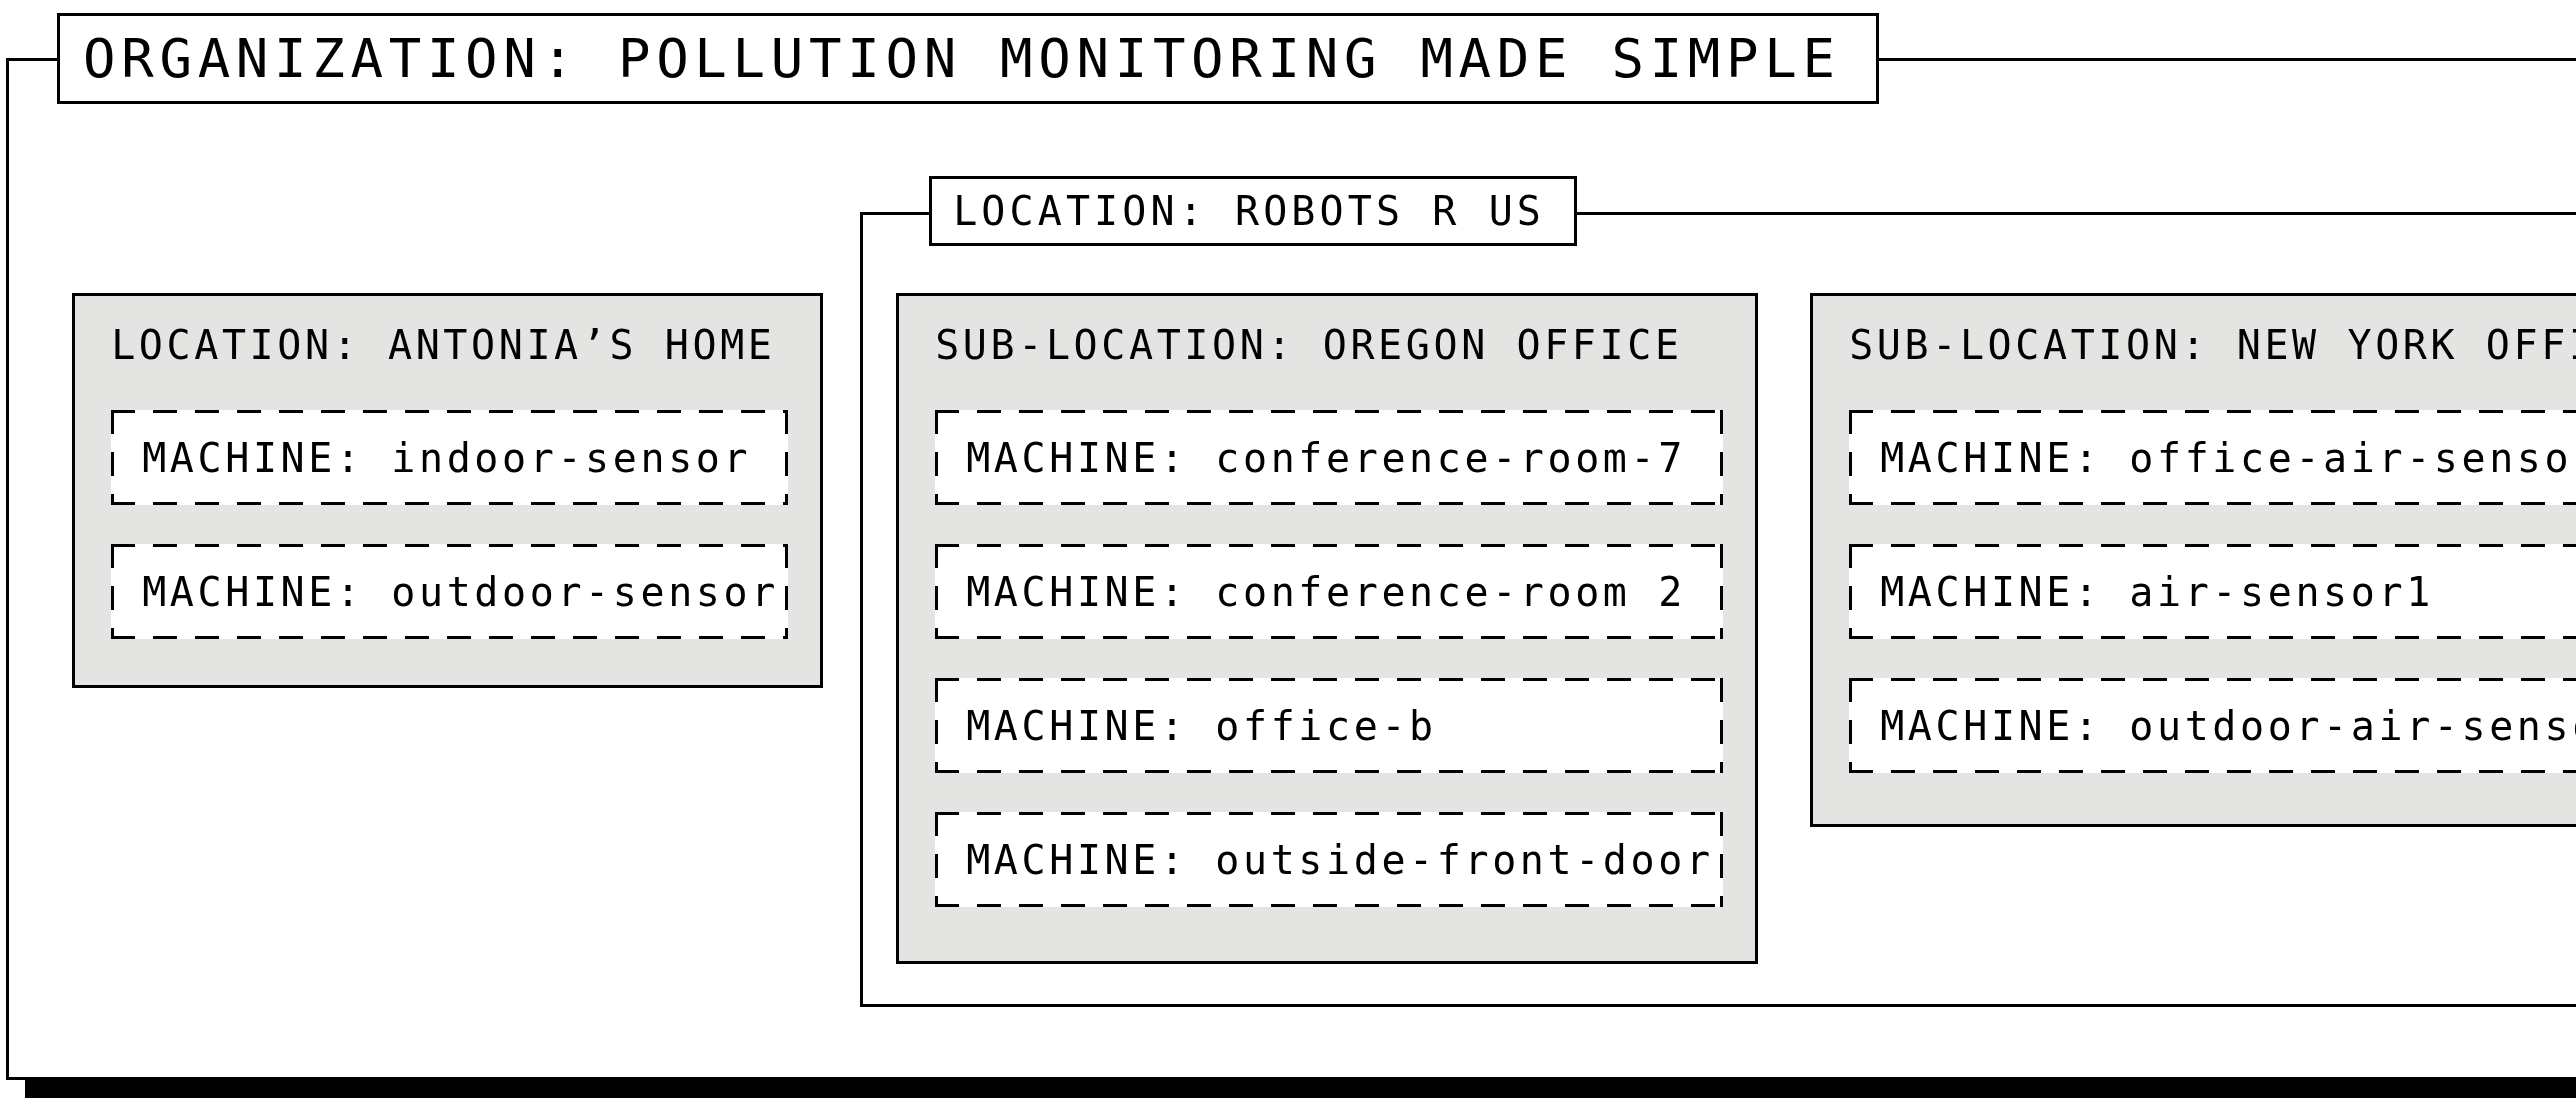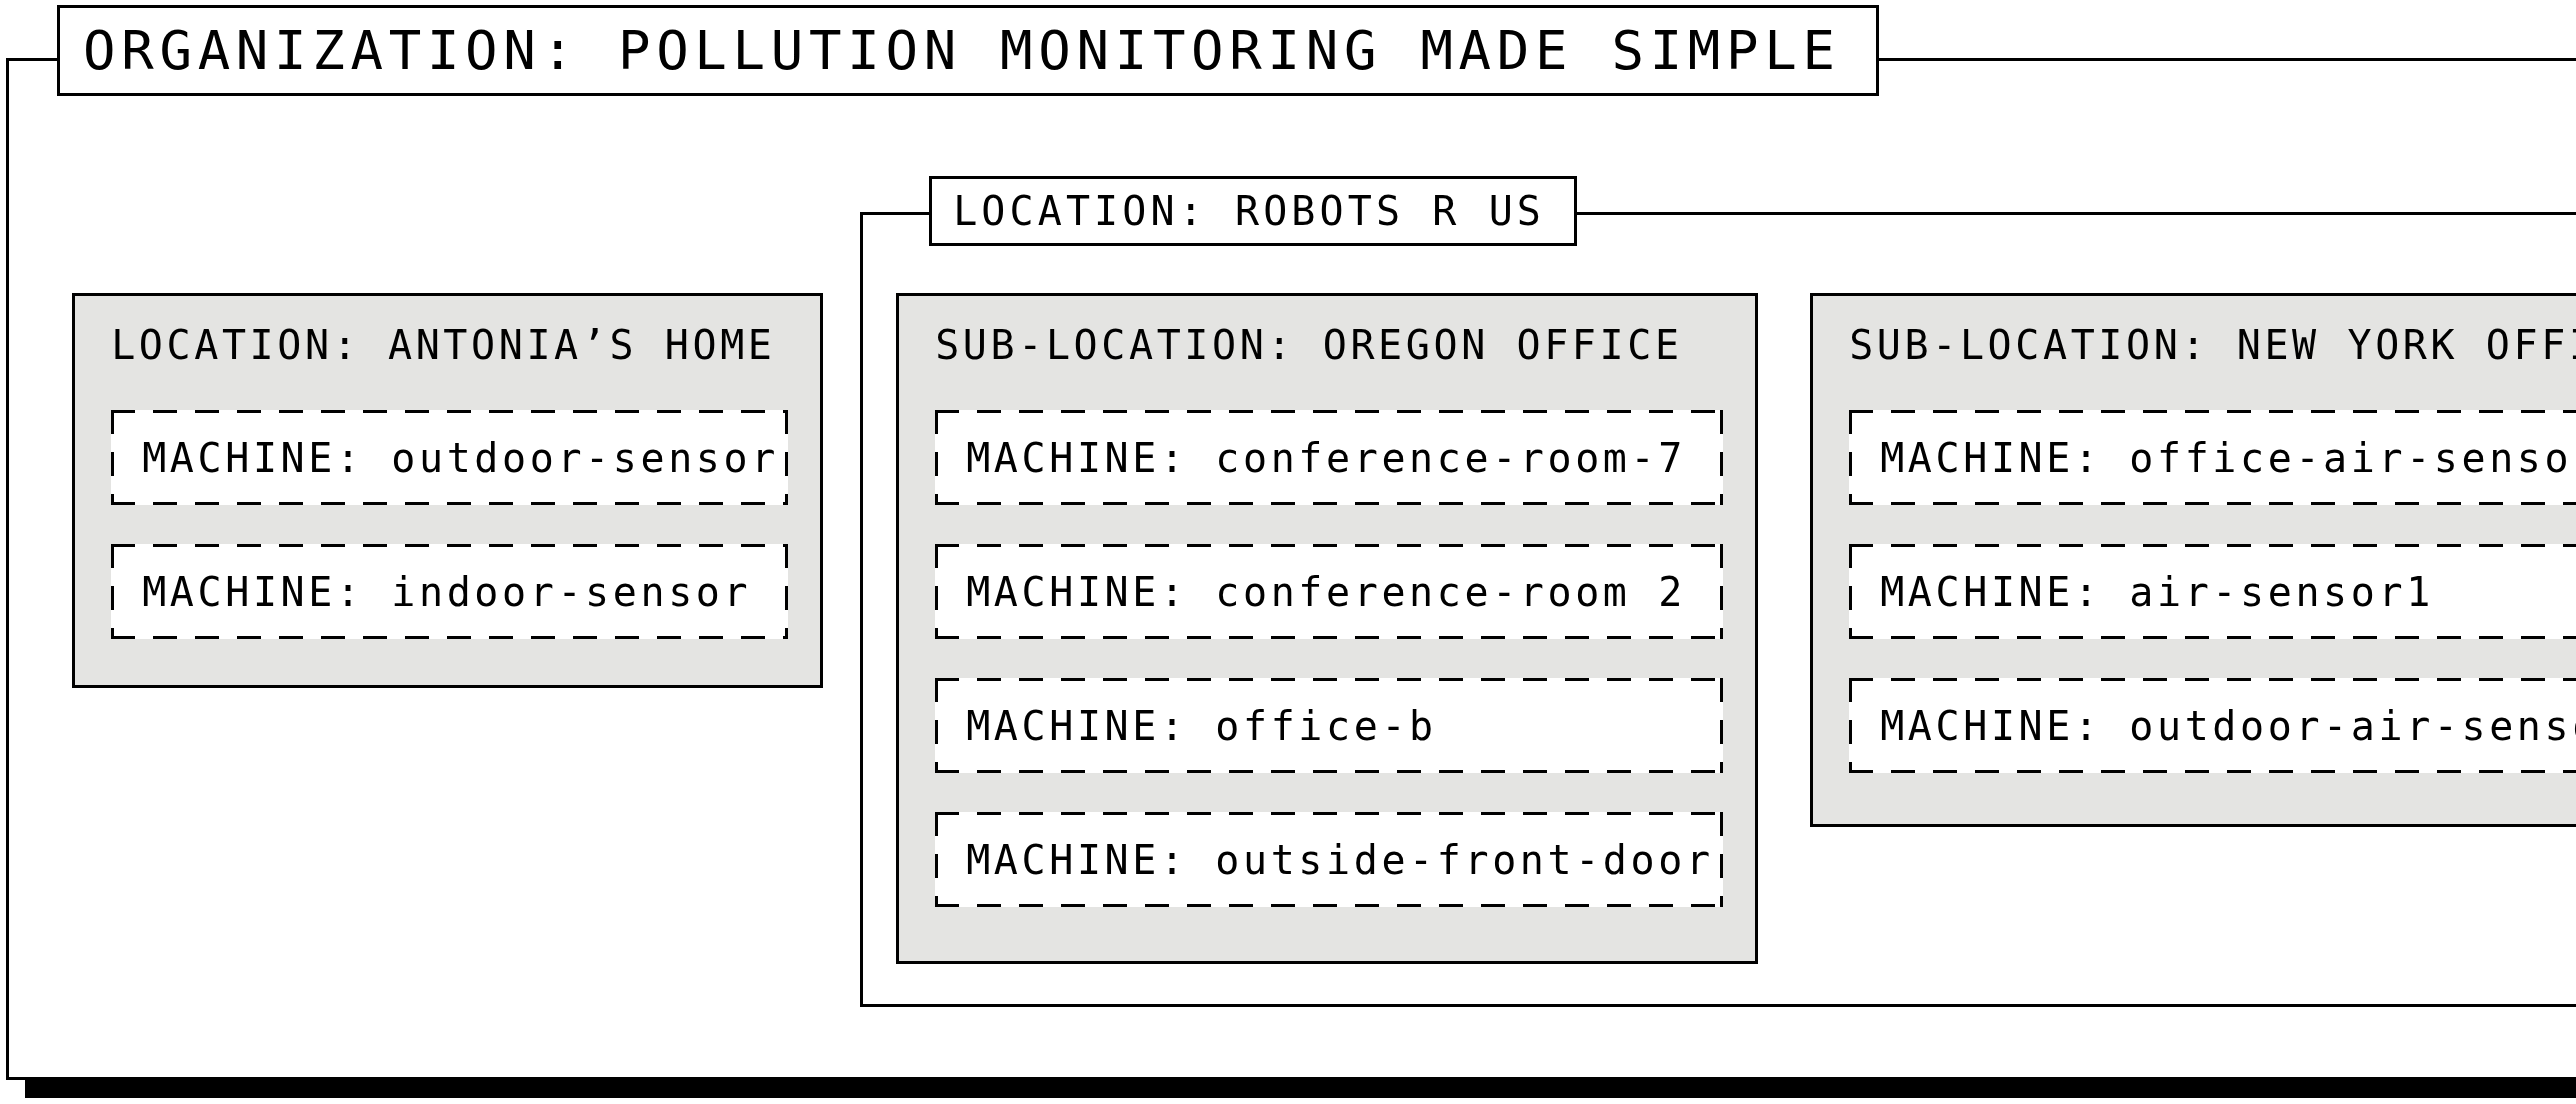--- a/index.html
+++ b/index.html
@@ -34,21 +34,21 @@
     position: absolute;
     left: 6.2px; top: 58px;
     width: 2822px; height: 1022px;
     background: var(--background);
     border: 3.1px solid var(--border);
     z-index: 1;
   }
   
   .org-title-tab {
     position: absolute;
-    left: 57px; top: 5px;
+    left: 57px; top: 13px;
     width: 1822px; height: 91px;
     background: var(--background);
     border: 3.1px solid var(--border);
     z-index: 3;
     display: flex;
     align-items: center;
     padding-left: 23px;
     font-size: 54px;
     letter-spacing: 5.7px;
     white-space: nowrap;
@@ -124,24 +124,24 @@
 
   <div class="org-title-tab">
     <span>ORGANIZATION: POLLUTION MONITORING MADE SIMPLE</span>
   </div>
 
   <div class="org-box">
 
     <div class="gray-box antonia-box">
       <span class="box-label">LOCATION: ANTONIA’S HOME</span>
       <div class="machine">
-        <span>MACHINE: outdoor-sensor</span>
+        <span>MACHINE: indoor-sensor</span>
       </div>
       <div class="machine">
-        <span>MACHINE: indoor-sensor</span>
+        <span>MACHINE: outdoor-sensor</span>
       </div>
     </div>
 
     <div class="robots-box">
       <div class="robots-tab">
         <span>LOCATION: ROBOTS R US</span>
       </div>
 
       <div class="gray-box oregon-box">
         <span class="box-label">SUB-LOCATION: OREGON OFFICE</span>

